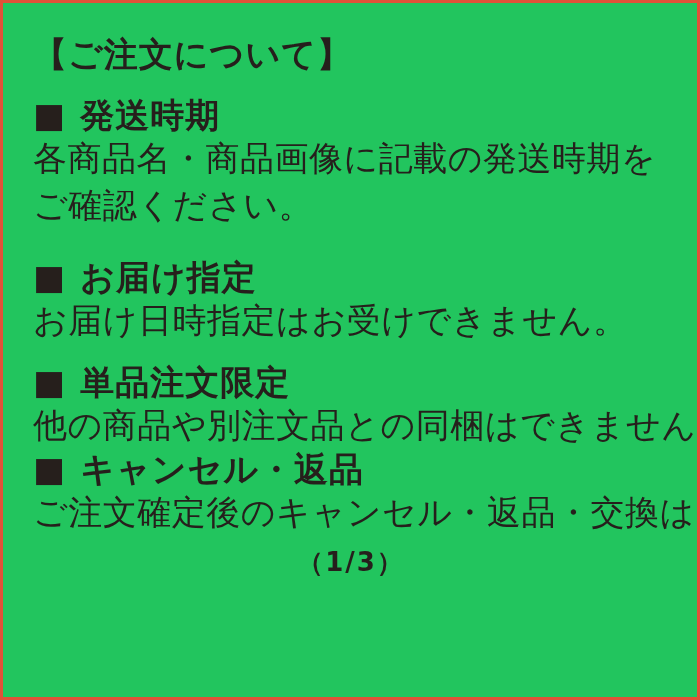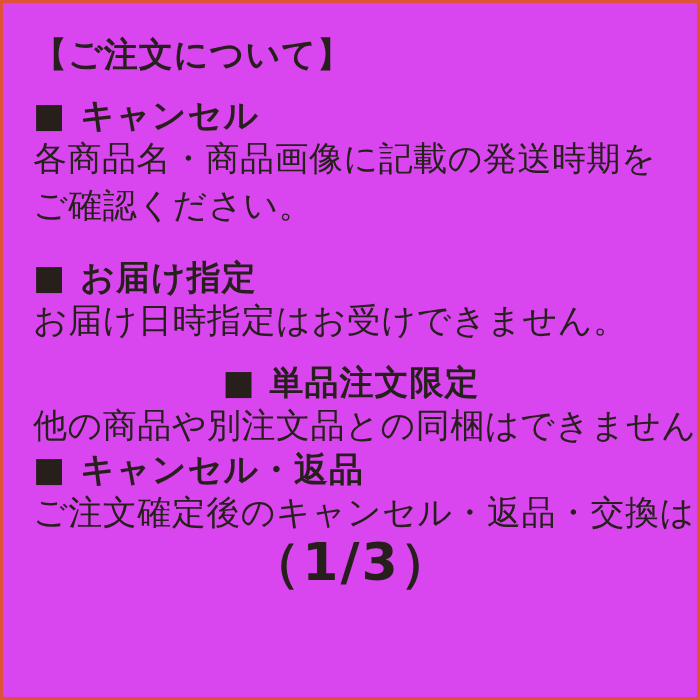--- a/index.html
+++ b/index.html
@@ -5,21 +5,21 @@
   html, body {
     margin: 0;
     padding: 0;
     background: #ffffff;
   }
   .page {
     position: relative;
     width: 700px;
     height: 700px;
     box-sizing: border-box;
-    background: #d946ef;
+    background: #22c55e;
     border: 3px solid #e05238;
     padding: 30px 28px 0 30px;
     font-family: "DejaVu Sans", sans-serif;
     color: #261f1c;
     overflow: hidden;
   }
   .title {
     font-size: 34px;
     font-weight: bold;
     line-height: 42px;
@@ -36,48 +36,48 @@
     line-height: 40px;
     margin: 0;
     letter-spacing: 1px;
   }
   .heading .bullet {
     display: inline-block;
     margin-right: 14px;
   }
   .sec-1 .heading { margin-top: 20px; }
   .sec-2 .heading { margin-top: 28px; }
-  .sec-3 .heading { margin-top: 18px; text-align: center; }
+  .sec-3 .heading { margin-top: 18px; }
   .sec-4 .heading { margin-top: 0; }
   .line {
     font-size: 34px;
     font-weight: normal;
     line-height: 47px;
     margin: 0;
     letter-spacing: 0.5px;
     white-space: nowrap;
   }
   .footer {
     margin-top: 2px;
     text-align: center;
-    font-size: 52px;
+    font-size: 26px;
     font-weight: bold;
     line-height: 48px;
     letter-spacing: 2px;
   }
 </style>
 </head>
 <body>
 
 <div class="page">
 
   <h1 class="title">【ご注文について】</h1>
 
   <section class="section sec-1">
-    <h2 class="heading"><span class="bullet">■</span><span>キャンセル</span></h2>
+    <h2 class="heading"><span class="bullet">■</span><span>発送時期</span></h2>
     <p class="line">各商品名・商品画像に記載の発送時期を</p>
     <p class="line">ご確認ください。</p>
   </section>
 
   <section class="section sec-2">
     <h2 class="heading"><span class="bullet">■</span><span>お届け指定</span></h2>
     <p class="line">お届け日時指定はお受けできません。</p>
   </section>
 
   <section class="section sec-3">

